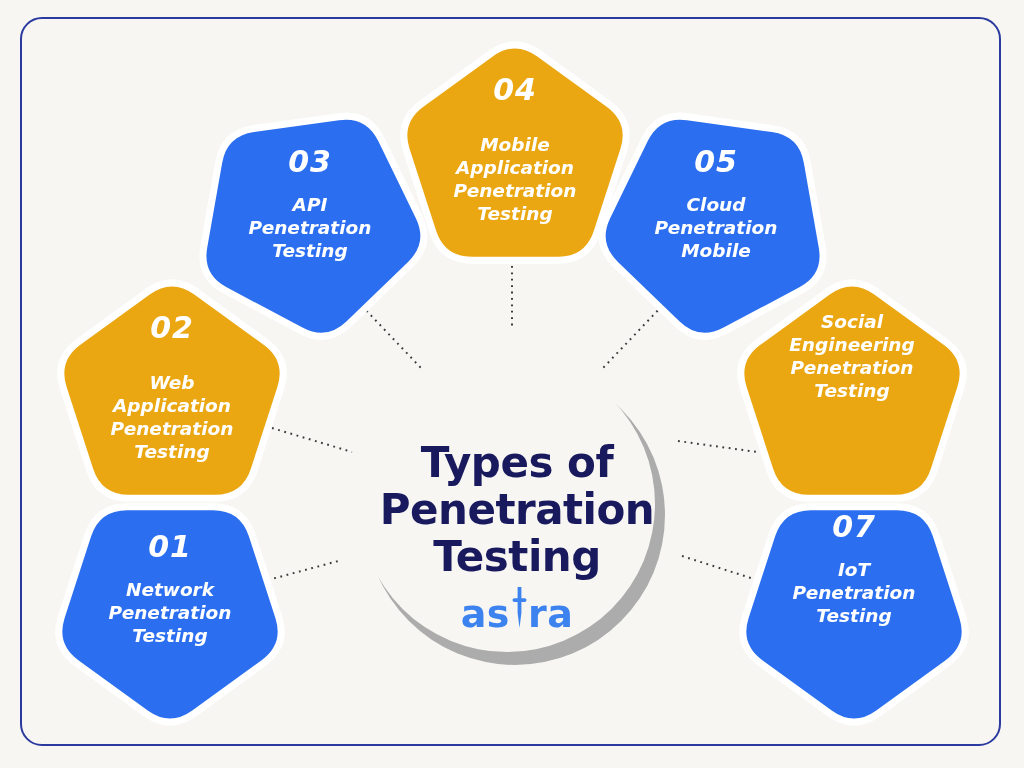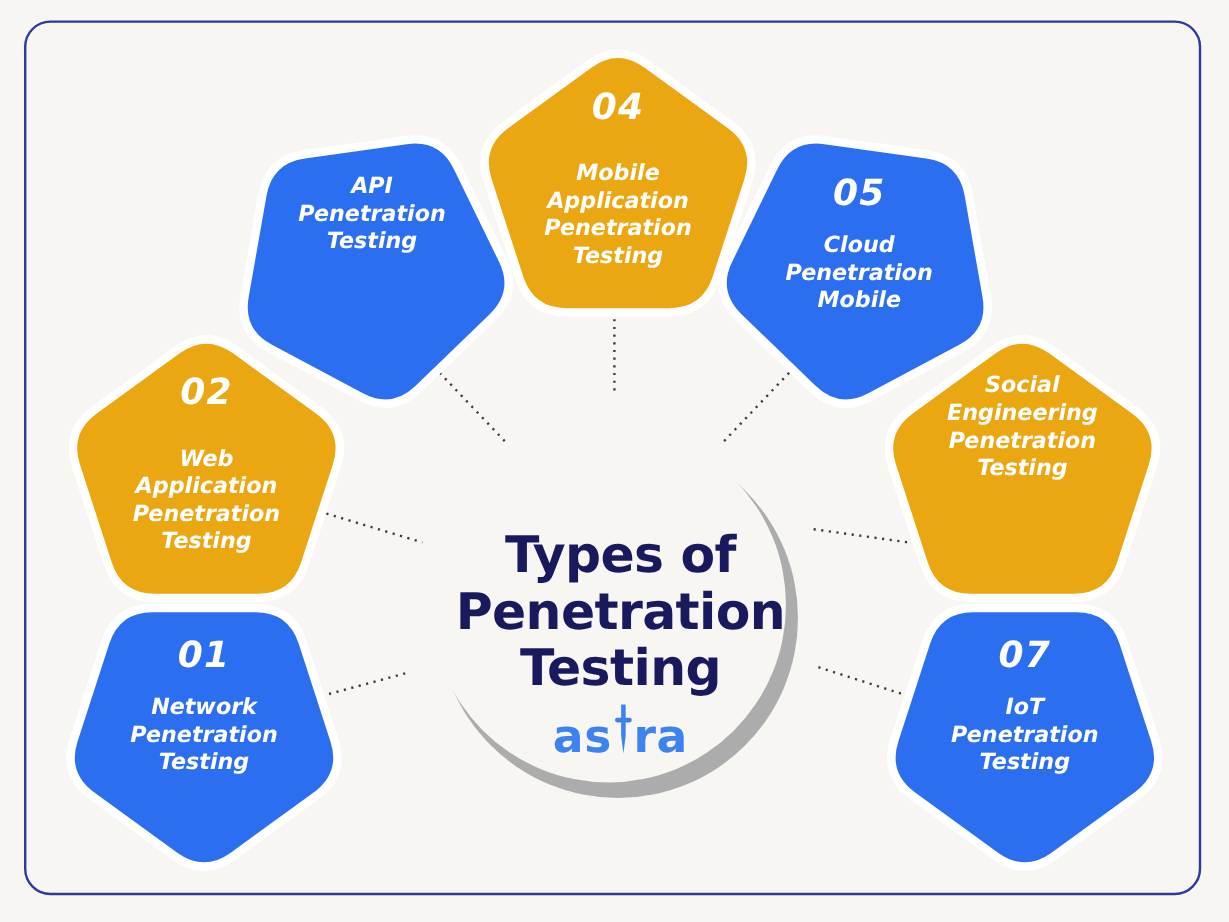--- a/index.html
+++ b/index.html
@@ -25,21 +25,21 @@
   .node .num{font-size:30px;font-weight:bold;letter-spacing:1px;}
   .node .label{font-size:18.5px;line-height:23px;font-weight:bold;white-space:pre-line;}
   .node-up .num{margin-bottom:26px;}
   .node-down .num{margin-bottom:14px;}
   .node-1{left:55px;top:529px;}
   .node-2{left:57px;top:310px;}
   .node-3{left:195px;top:144px;}
   .node-4{left:400px;top:72px;}
   .node-5{left:601px;top:144px;}
   .node-6{left:737px;top:310px;}
-  .node-7{left:739px;top:529px;}
+  .node-7{left:739px;top:509px;}
   
   .center-block{
     position:absolute;left:337px;top:439px;width:360px;text-align:center;
   }
   .center-title{
     color:var(--title-navy,#191A5E);font-size:42px;line-height:47px;
     font-weight:800;letter-spacing:-0.5px;white-space:pre-line;
   }
   .brand{
     margin-top:7px;display:flex;align-items:center;justify-content:center;
@@ -87,20 +87,21 @@
 Testing</div>
   </div>
   <div class="node node-up node-2">
     <div class="num">02</div>
     <div class="label">Web
 Application
 Penetration
 Testing</div>
   </div>
   <div class="node node-down node-3">
+    <div class="num">03</div>
     <div class="label">API
 Penetration
 Testing</div>
   </div>
   <div class="node node-up node-4">
     <div class="num">04</div>
     <div class="label">Mobile
 Application
 Penetration
 Testing</div>

